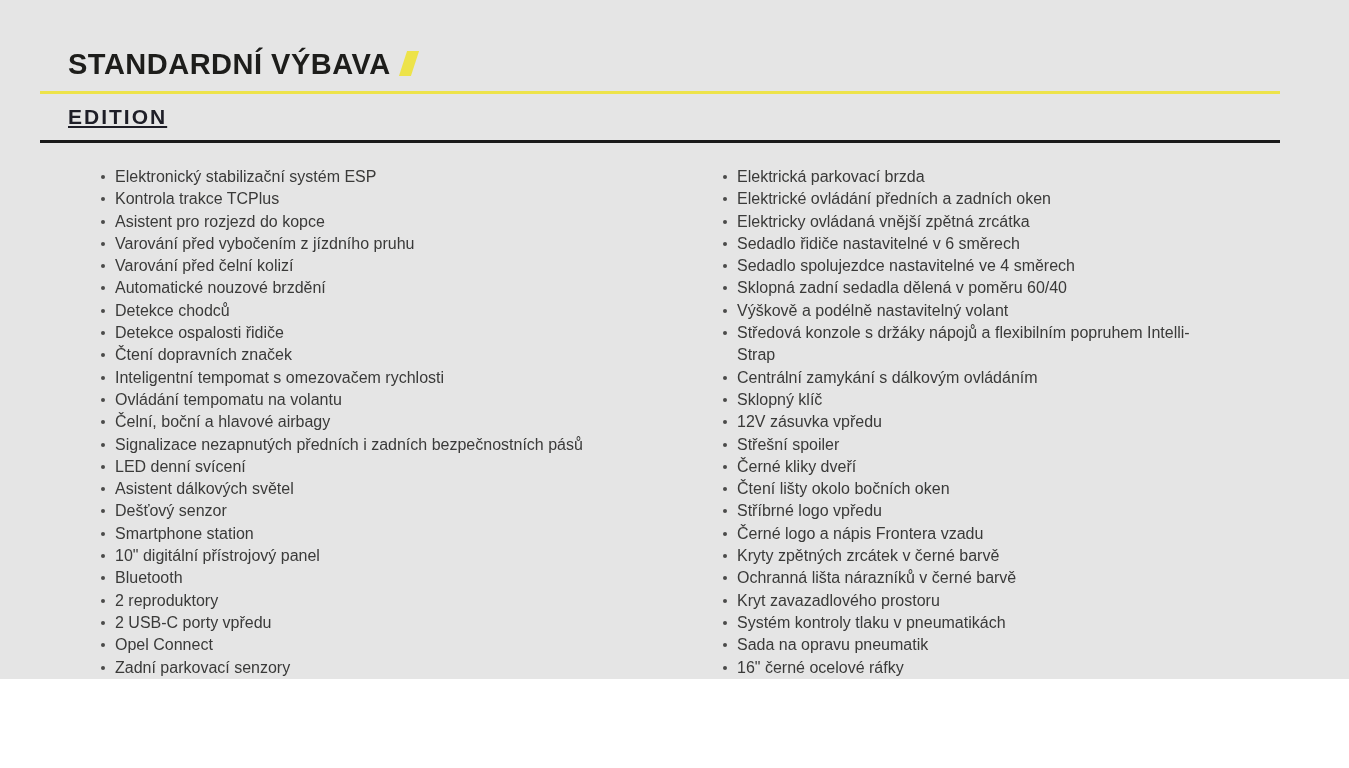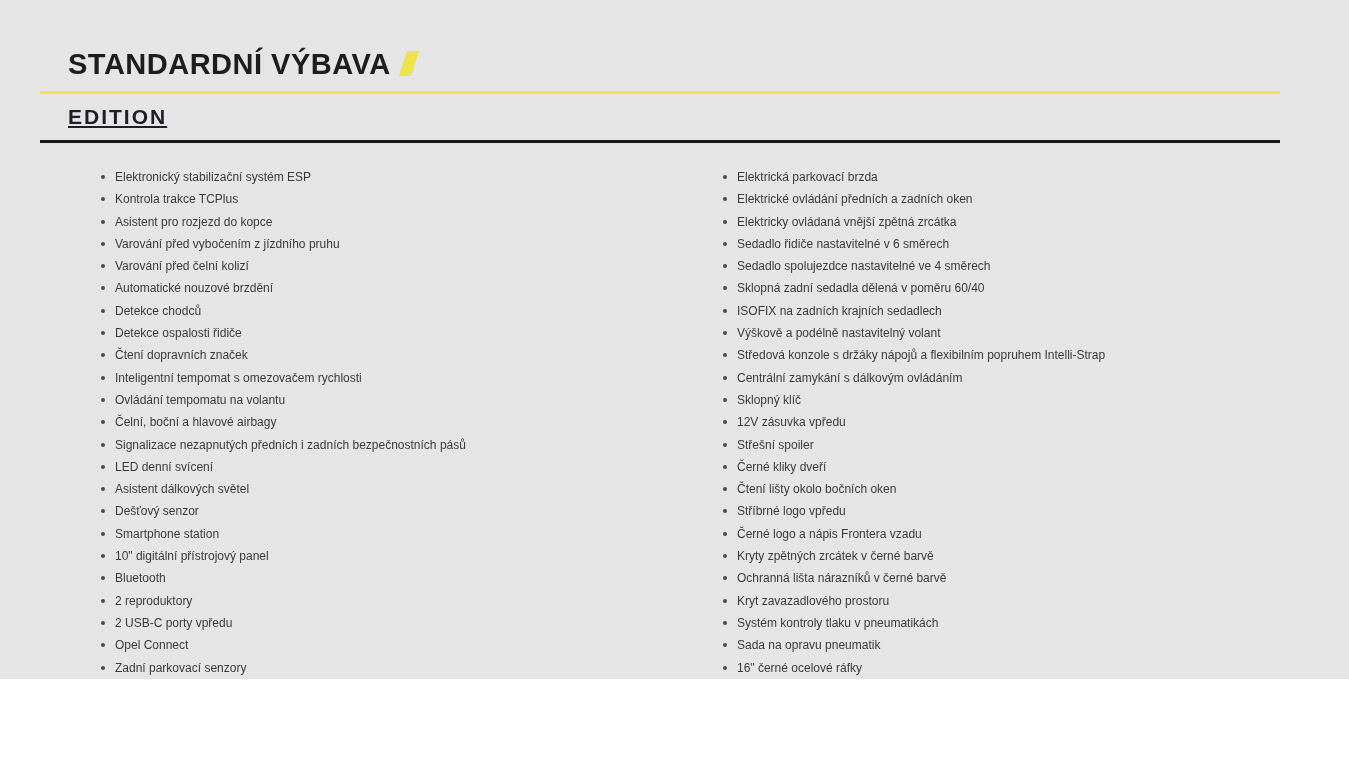--- a/index.html
+++ b/index.html
@@ -60,21 +60,21 @@
     color: #1e1e27;
     white-space: nowrap;
     text-decoration: underline;
   }
   ul.features {
     position: absolute;
     top: 166px;
     margin: 0;
     padding: 0;
     list-style: none;
-    font-size: 12px;
+    font-size: 16px;
     line-height: 22.3px;
     color: var(--text, #3a3a39);
   }
   ul.features.col-left  { left: 100px; width: 562px; }
   ul.features.col-right { left: 722px; width: 500px; }
   ul.features li {
     position: relative;
     padding-left: 15px;
   }
   ul.features .dot {
@@ -127,21 +127,20 @@
     <li><span class="dot"></span><span>Manuální klimatizace</span></li>
   </ul>
 
   <ul class="features col-right">
     <li><span class="dot"></span><span>Elektrická parkovací brzda</span></li>
     <li><span class="dot"></span><span>Elektrické ovládání předních a zadních oken</span></li>
     <li><span class="dot"></span><span>Elektricky ovládaná vnější zpětná zrcátka</span></li>
     <li><span class="dot"></span><span>Sedadlo řidiče nastavitelné v 6 směrech</span></li>
     <li><span class="dot"></span><span>Sedadlo spolujezdce nastavitelné ve 4 směrech</span></li>
     <li><span class="dot"></span><span>Sklopná zadní sedadla dělená v poměru 60/40</span></li>
-    <li><span class="dot"></span><span>ISOFIX na zadních krajních sedadlech</span></li>
     <li><span class="dot"></span><span>Výškově a podélně nastavitelný volant</span></li>
     <li><span class="dot"></span><span>Středová konzole s držáky nápojů a flexibilním popruhem Intelli-Strap</span></li>
     <li><span class="dot"></span><span>Centrální zamykání s dálkovým ovládáním</span></li>
     <li><span class="dot"></span><span>Sklopný klíč</span></li>
     <li><span class="dot"></span><span>12V zásuvka vpředu</span></li>
     <li><span class="dot"></span><span>Střešní spoiler</span></li>
     <li><span class="dot"></span><span>Černé kliky dveří</span></li>
     <li><span class="dot"></span><span>Čtení lišty okolo bočních oken</span></li>
     <li><span class="dot"></span><span>Stříbrné logo vpředu</span></li>
     <li><span class="dot"></span><span>Černé logo a nápis Frontera vzadu</span></li>

